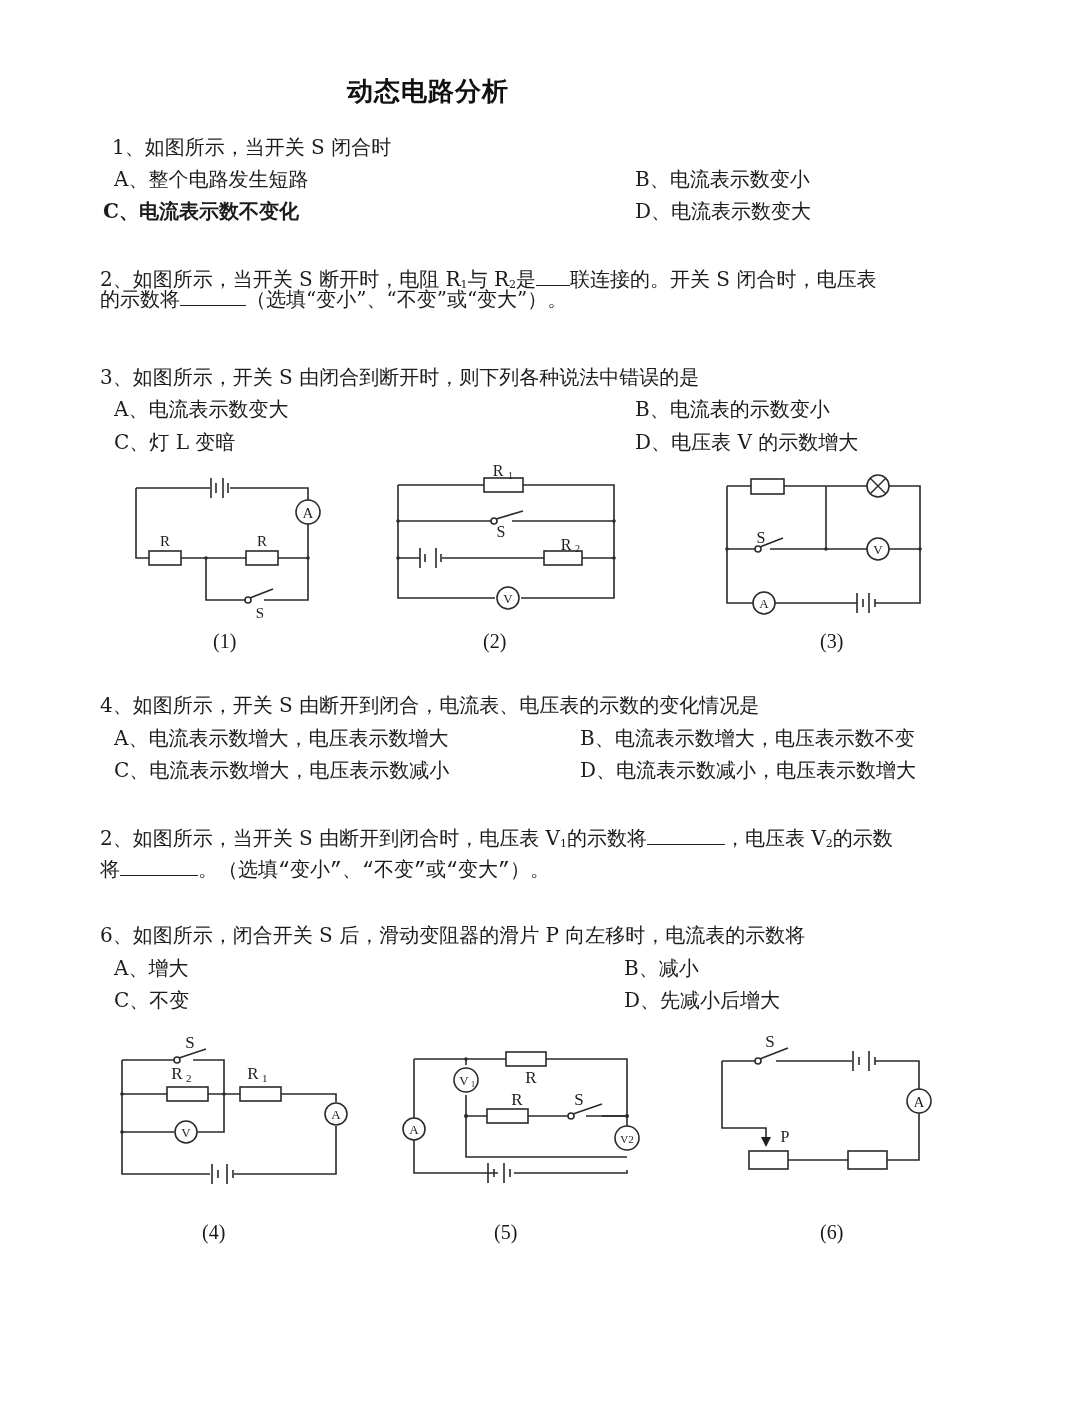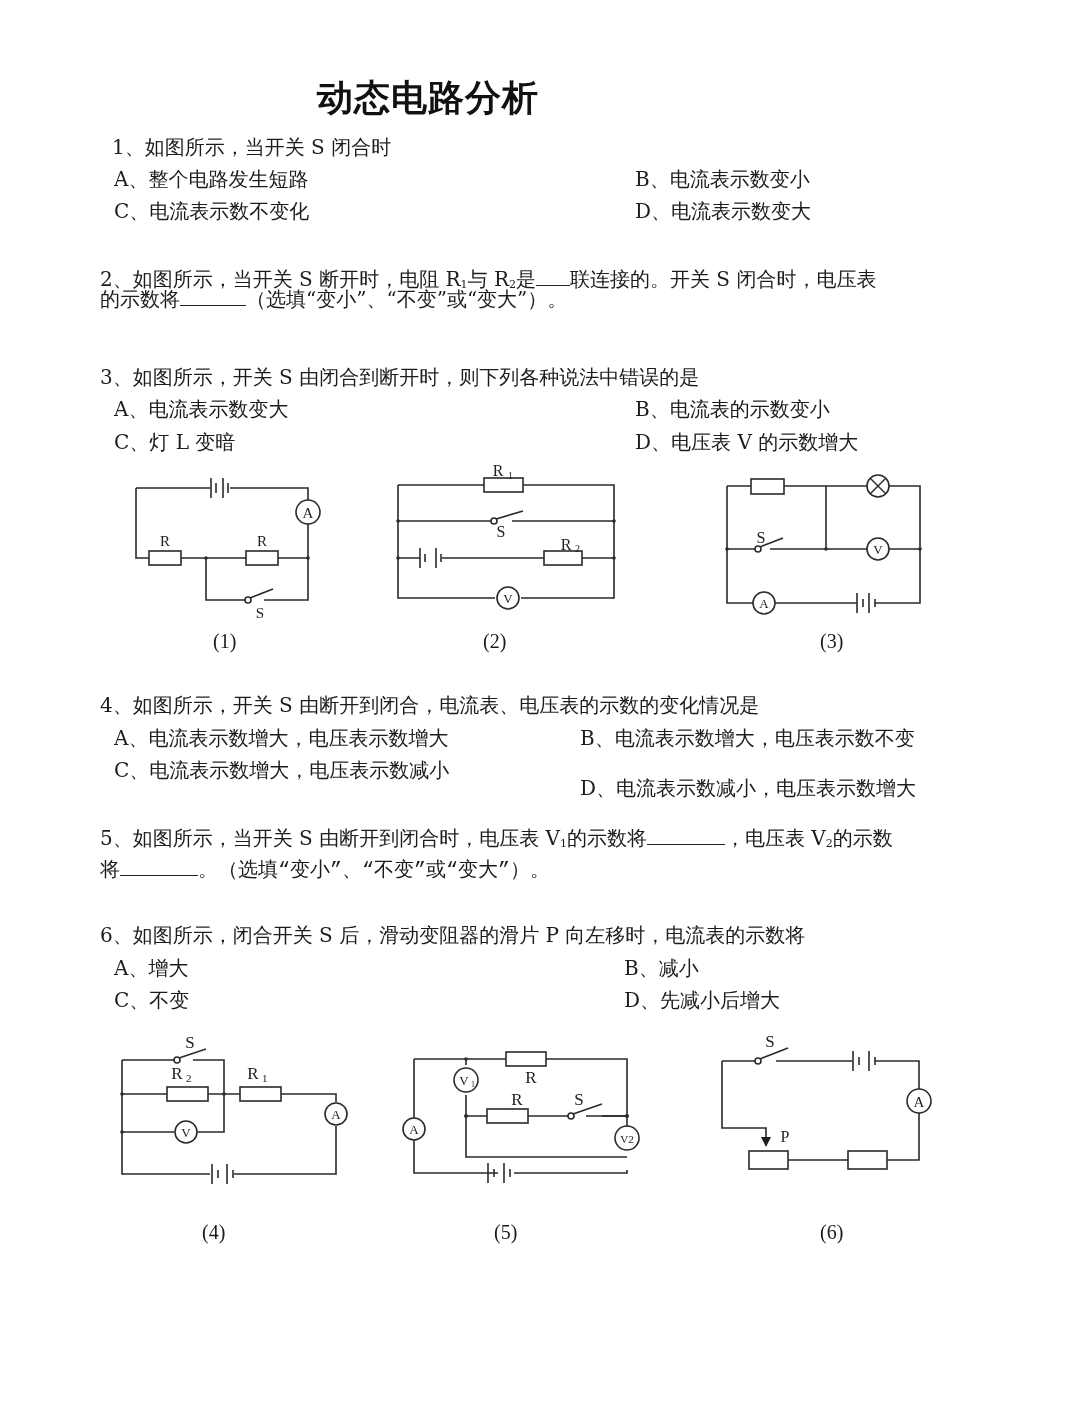--- a/index.html
+++ b/index.html
@@ -1,40 +1,40 @@
 <!DOCTYPE html>
 <html><head>
 <meta charset="utf-8">
 <style>
   html, body { margin: 0; padding: 0; background: #ffffff; }
   body { width: 1080px; height: 1410px; position: relative; overflow: hidden;
          font-family: "DejaVu Serif", "Liberation Serif", serif; color: #1a1a1a; }
   .title { position: absolute; left: 0; width: 856px; top: 74px; text-align: center;
            font-family: Liberation Mono, monospace; font-weight: bold;
-           font-size: 36px; letter-spacing: 1px; color: #111; }
+           font-size: 26px; letter-spacing: 1px; color: #111; }
   .line { position: absolute; font-size: 20px; line-height: 26px; white-space: nowrap; color: #1c1c1c; }
   .blank { display: inline-block; border-bottom: 1.5px solid #222; height: 18px; vertical-align: baseline; }
   sub { font-size: 11px; vertical-align: -2px; }
   .fig { position: absolute; }
   .fig svg { display: block; overflow: visible; }
   .cap { position: absolute; font-family: "Liberation Serif", "DejaVu Serif", serif; font-size: 20px; }
   svg text { font-family: "Liberation Serif", "DejaVu Serif", serif; fill: #222; }
   .w { stroke: #2a2a2a; stroke-width: 1.6; fill: none; }
   .box { stroke: #2a2a2a; stroke-width: 1.6; fill: #fff; }
 </style>
 </head>
 <body>
 
 <div class="title">动态电路分析</div>
 
 <div>
   <div class="line" style="left:112px;top:134px;">1、如图所示，当开关 S 闭合时</div>
   <div class="line" style="left:114px;top:166px;">A、整个电路发生短路</div>
   <div class="line" style="left:635px;top:166px;">B、电流表示数变小</div>
-  <div class="line" style="left:114px;top:198px;">C、电流表示数不变化</div>
+  <div class="line" style="left:103px;top:198px;font-weight:bold;">C、电流表示数不变化</div>
   <div class="line" style="left:635px;top:198px;">D、电流表示数变大</div>
 </div>
 
 <div>
   <div class="line" style="left:100px;top:266px;">
     <span>2、如图所示，当开关 S 断开时，电阻 R</span><sub>1</sub><span>与 R</span><sub>2</sub><span>是</span><span class="blank" style="width:34px;"></span><span>联连接的。开关 S 闭合时，电压表</span>
   </div>
   <div class="line" style="left:100px;top:286px;">
     <span>的示数将</span><span class="blank" style="width:66px;"></span><span>（选填“变小”、“不变”或“变大”）。</span>
   </div>
@@ -162,26 +162,26 @@
     <circle cx="27" cy="89" r="1.8" fill="#2a2a2a"></circle>
   </svg>
 </div>
 <div class="cap" style="left:820px;top:630px;">(3)</div>
 
 <div>
   <div class="line" style="left:100px;top:692px;">4、如图所示，开关 S 由断开到闭合，电流表、电压表的示数的变化情况是</div>
   <div class="line" style="left:114px;top:725px;">A、电流表示数增大，电压表示数增大</div>
   <div class="line" style="left:580px;top:725px;">B、电流表示数增大，电压表示数不变</div>
   <div class="line" style="left:114px;top:757px;">C、电流表示数增大，电压表示数减小</div>
-  <div class="line" style="left:580px;top:757px;margin-top:18px;">D、电流表示数减小，电压表示数增大</div>
+  <div class="line" style="left:580px;top:757px;">D、电流表示数减小，电压表示数增大</div>
 </div>
 
 <div>
   <div class="line" style="left:100px;top:825px;">
-    <span>5、如图所示，当开关 S 由断开到闭合时，电压表 V</span><sub>1</sub><span>的示数将</span><span class="blank" style="width:78px;"></span><span>，电压表 V</span><sub>2</sub><span>的示数</span>
+    <span>2、如图所示，当开关 S 由断开到闭合时，电压表 V</span><sub>1</sub><span>的示数将</span><span class="blank" style="width:78px;"></span><span>，电压表 V</span><sub>2</sub><span>的示数</span>
   </div>
   <div class="line" style="left:100px;top:857px;font-family:Liberation Mono, monospace;">
     <span>将</span><span class="blank" style="width:78px;"></span><span>。（选填“变小”、“不变”或“变大”）。</span>
   </div>
 </div>
 
 <div>
   <div class="line" style="left:100px;top:922px;">6、如图所示，闭合开关 S 后，滑动变阻器的滑片 P 向左移时，电流表的示数将</div>
   <div class="line" style="left:114px;top:955px;">A、增大</div>
   <div class="line" style="left:624px;top:955px;">B、减小</div>

